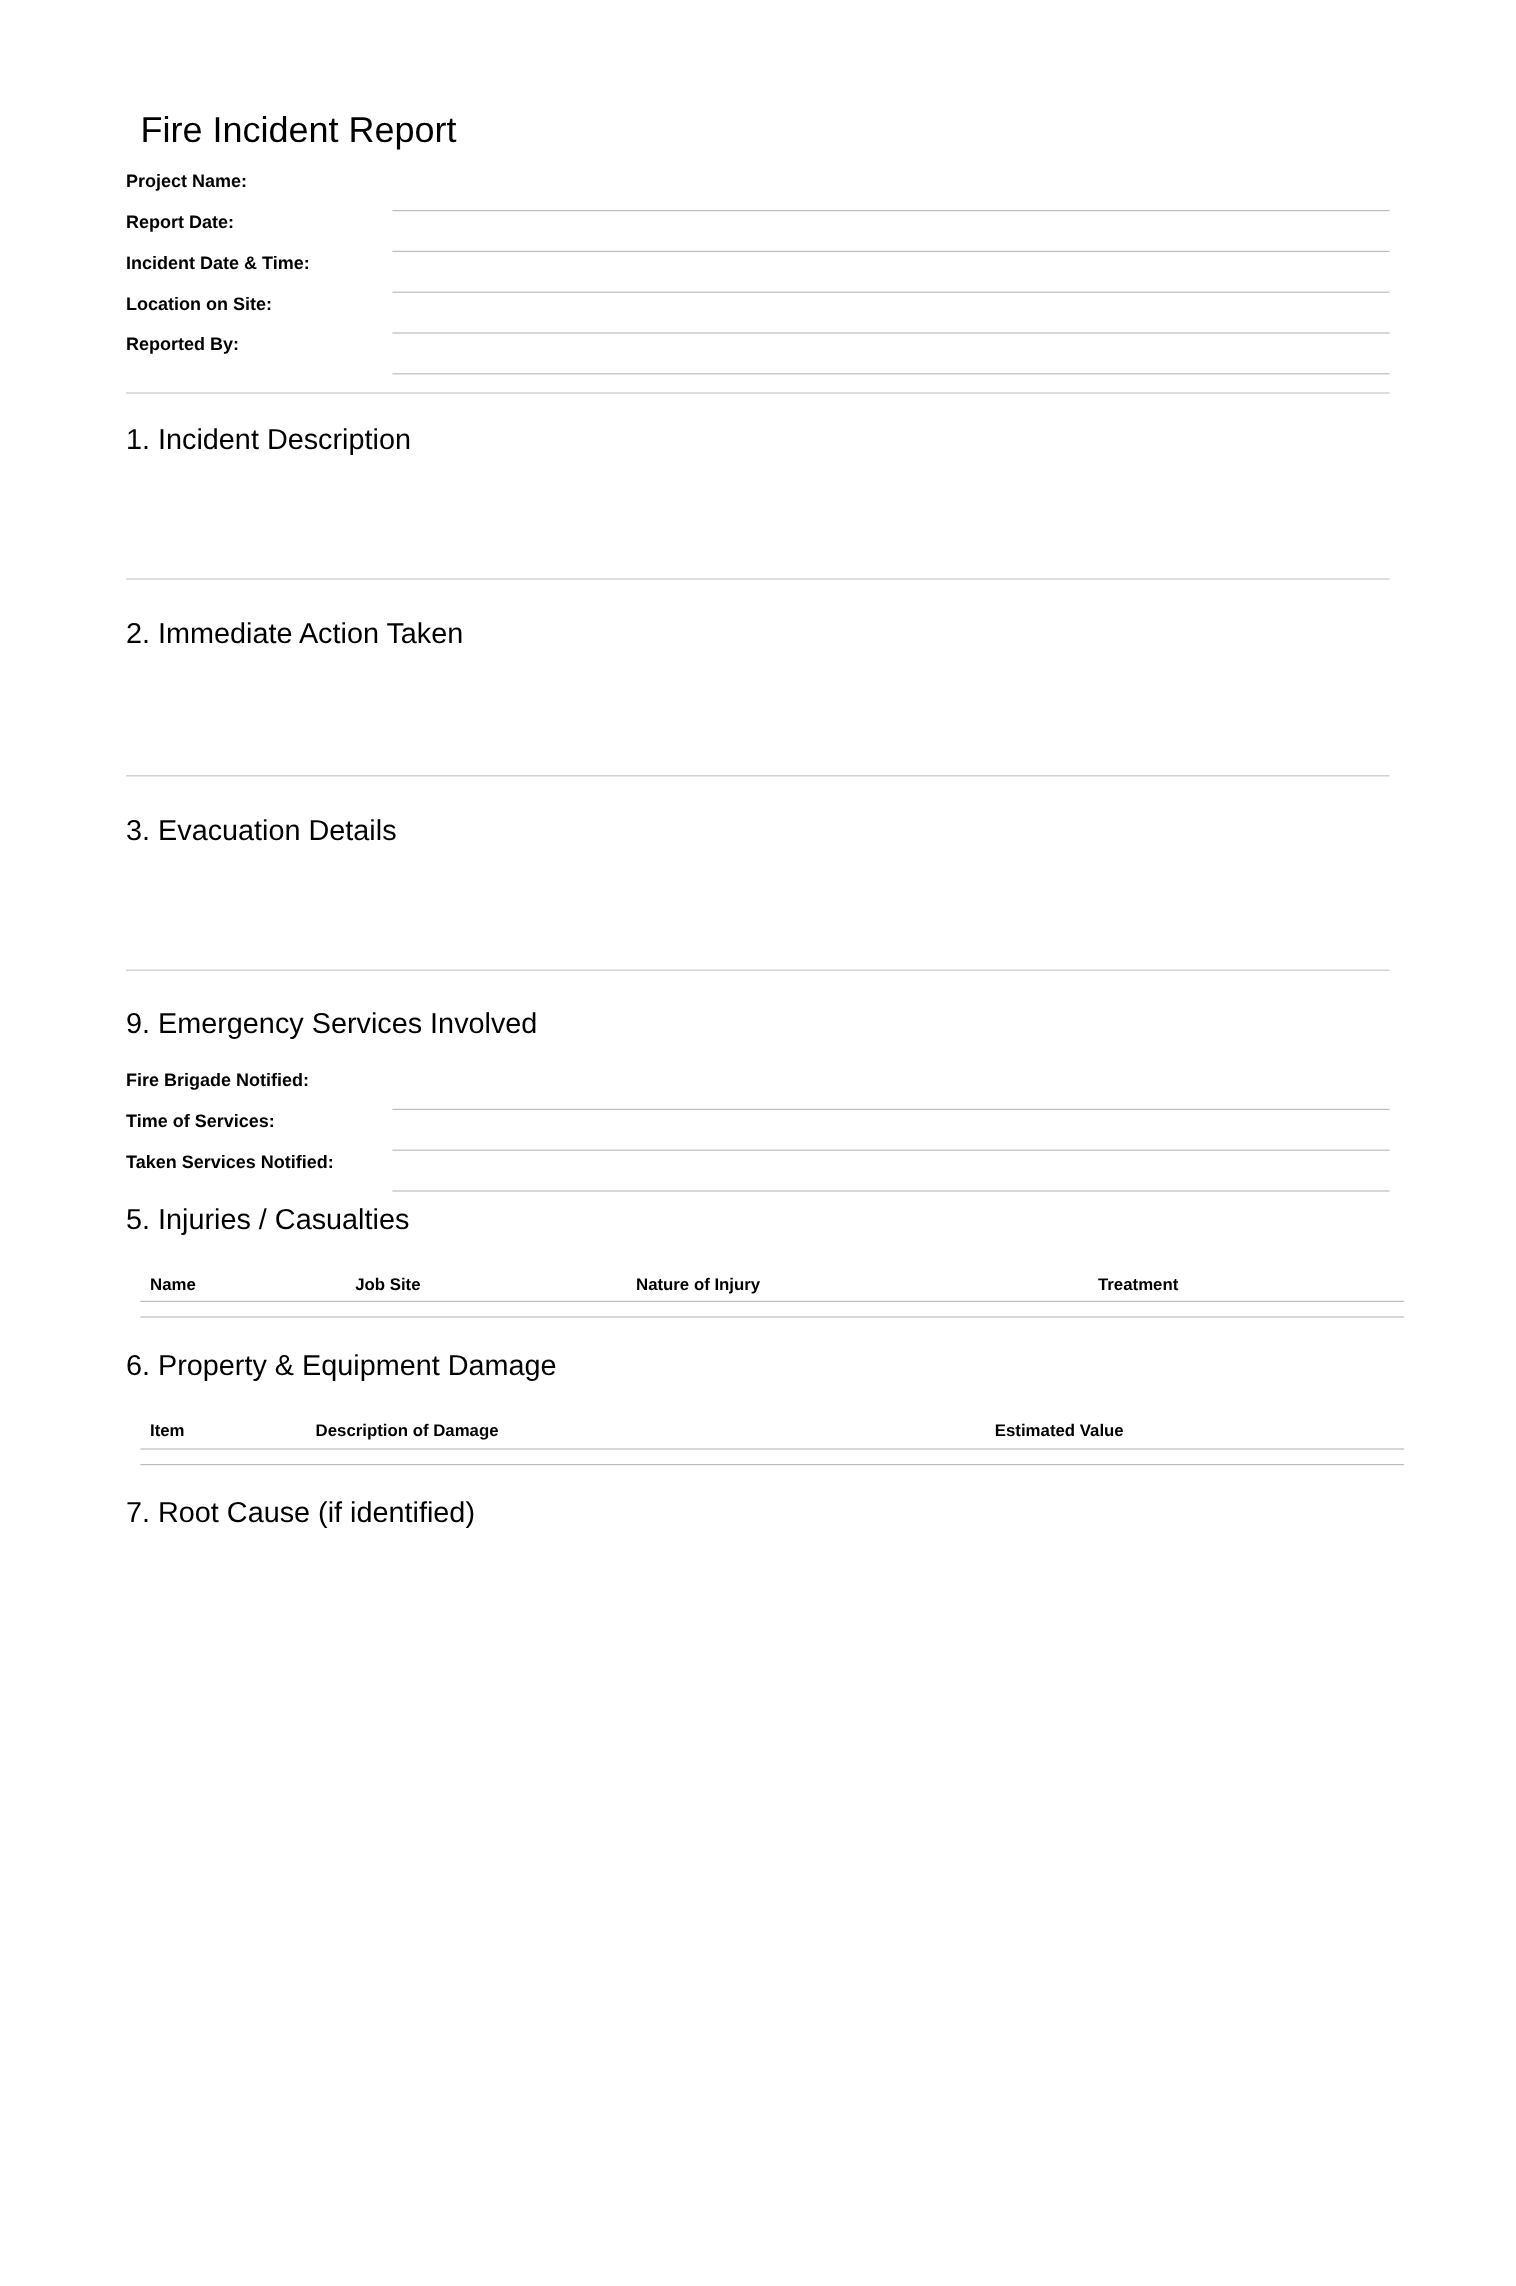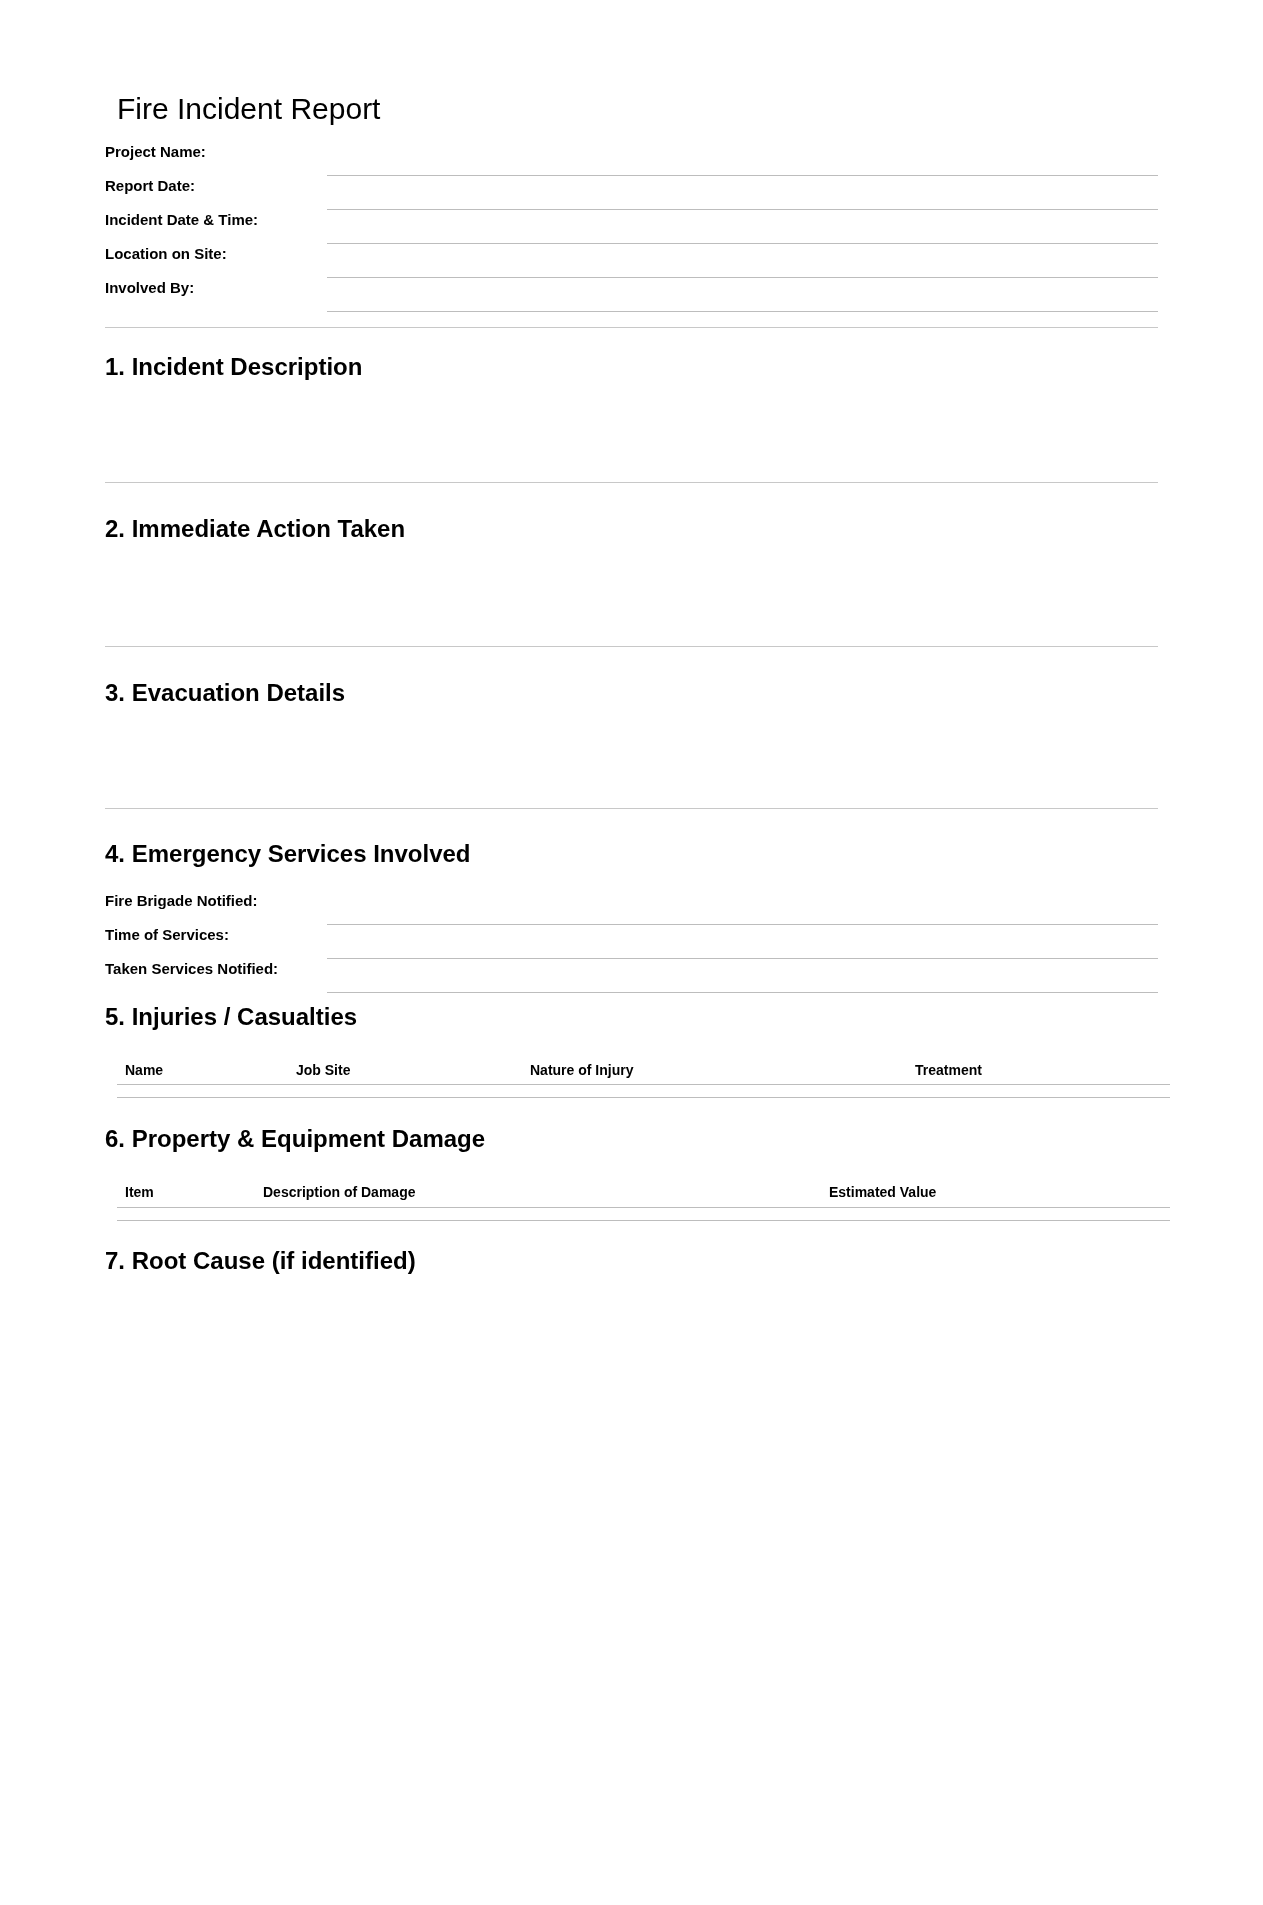--- a/index.html
+++ b/index.html
@@ -22,21 +22,21 @@
     height: 18px; border: none; border-bottom: 1.5px solid #bdbdbd;
     background: transparent; outline: none; padding: 0;
     font-family: "Liberation Sans", sans-serif; font-size: 14px;
   }
   .divider {
     position: absolute; left: 0; width: 1053px; height: 0;
     border-top: 1.5px solid #c8c8c8;
   }
   .section-heading {
     position: absolute; left: 0; margin: 0;
-    font-size: 24px; font-weight: bold; white-space: nowrap;
+    font-size: 24px; font-weight: normal; white-space: nowrap;
   }
   .section-area {
     position: absolute; left: 0; width: 1053px;
     border: none; background: transparent; resize: none; outline: none;
     font-family: "Liberation Sans", sans-serif; font-size: 14px;
   }
   .tbl { position: absolute; left: 0; width: 1053px; margin-left: 12px; }
   .tbl-head { position: relative; height: 24px; }
   .tbl-head span {
     position: absolute; top: 0; font-size: 14px; font-weight: bold; white-space: nowrap;
@@ -60,39 +60,39 @@
   </div>
   <div class="field-row" style="top:211px">
     <span class="field-label">Incident Date &amp; Time:</span>
     <input class="field-line" type="text" value="" style="">
   </div>
   <div class="field-row" style="top:245px">
     <span class="field-label">Location on Site:</span>
     <input class="field-line" type="text" value="" style="">
   </div>
   <div class="field-row" style="top:279px">
-    <span class="field-label">Involved By:</span>
+    <span class="field-label">Reported By:</span>
     <input class="field-line" type="text" value="" style="">
   </div>
 
   <div class="divider" style="top:327px"></div>
 
   <h2 class="section-heading" style="top:353px">1. Incident Description</h2>
   <textarea class="section-area" style="top: 388px; height: 88px;"></textarea>
   <div class="divider" style="top:482px"></div>
 
   <h2 class="section-heading" style="top:515px">2. Immediate Action Taken</h2>
   <textarea class="section-area" style="top: 550px; height: 90px;"></textarea>
   <div class="divider" style="top:646px"></div>
 
   <h2 class="section-heading" style="top:679px">3. Evacuation Details</h2>
   <textarea class="section-area" style="top: 714px; height: 90px;"></textarea>
   <div class="divider" style="top:808px"></div>
 
-  <h2 class="section-heading" style="top:840px">4. Emergency Services Involved</h2>
+  <h2 class="section-heading" style="top:840px">9. Emergency Services Involved</h2>
   <div class="field-row" style="top:892px">
     <span class="field-label">Fire Brigade Notified:</span>
     <input class="field-line" type="text" value="" style="">
   </div>
   <div class="field-row" style="top:926px">
     <span class="field-label">Time of Services:</span>
     <input class="field-line" type="text" value="" style="">
   </div>
   <div class="field-row" style="top:960px">
     <span class="field-label">Taken Services Notified:</span>

